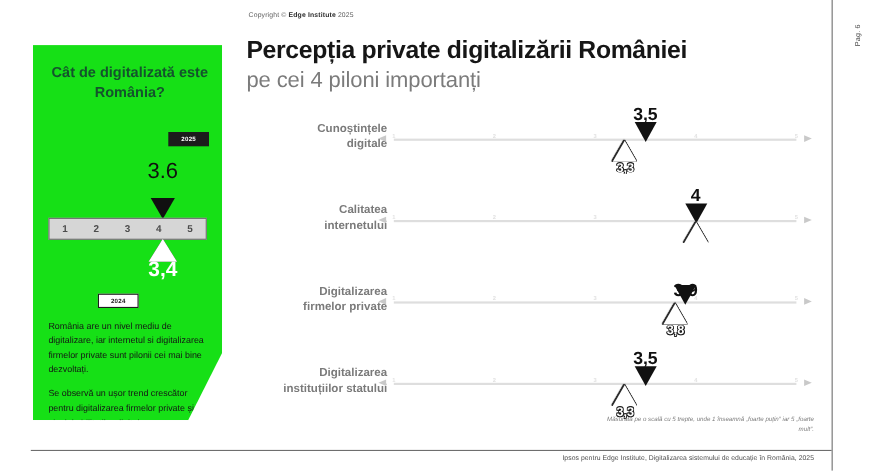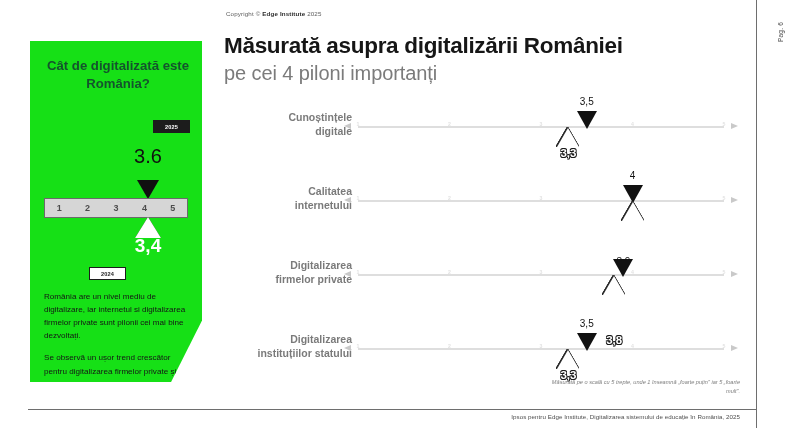--- a/index.html
+++ b/index.html
@@ -242,22 +242,22 @@
     border-bottom: 19px solid #ffffff;
     transform: translateX(-11px);
     filter: drop-shadow(.5px 0 .4px #2a2a2a) drop-shadow(-.5px 0 .4px #2a2a2a)
             drop-shadow(0 .5px .4px #2a2a2a) drop-shadow(0 -.5px .4px #2a2a2a);
   }
   .val-top {
     position: absolute;
     width: 40px;
     margin-left: -20px;
     text-align: center;
-    font-size: 10px;
-    font-weight: normal;
+    font-size: 16px;
+    font-weight: bold;
     color: #111111;
   }
   .val-bottom {
     position: absolute;
     width: 40px;
     margin-left: -20px;
     text-align: center;
     font-size: 11.5px;
     font-weight: bold;
     color: #ffffff;
@@ -303,21 +303,21 @@
   <div id="page-rail">
     <div id="page-num">Pag. 6</div>
   </div>
 
   <div id="copyright">
     <span>Copyright ©</span>
     <b>Edge Institute</b>
     <span>2025</span>
   </div>
 
-  <div id="title">Măsurată asupra digitalizării României</div>
+  <div id="title">Percepția private digitalizării României</div>
   <div id="subtitle">pe cei 4 piloni importanți</div>
 
   <div id="green-panel">
     <div id="panel-heading">Cât de digitalizată este România?</div>
 
     <div class="year-chip" id="chip-2025">2025</div>
     <div id="panel-val-2025">3.6</div>
     <div id="panel-tri-down"></div>
 
     <div id="panel-scale">
@@ -389,21 +389,21 @@
           <div class="arrow-right"></div>
           <div class="axis-tick" style="left: 16px;">1</div>
           <div class="axis-tick" style="left: 107.5px;">2</div>
           <div class="axis-tick" style="left: 199px;">3</div>
           <div class="axis-tick" style="left: 290.5px;">4</div>
           <div class="axis-tick" style="left: 382px;">5</div>
         </div>
         <div class="val-top" style="left: 399.35px; top: 12px;">3,9</div>
         <div class="marker-down" style="left: 399.35px; top: 15px;"></div>
         <div class="marker-up" style="left: 390.2px; top: 32px;"></div>
-        <div class="val-bottom" style="left: 390.2px; top: 51px; margin-top: 39px;">3,8</div>
+        <div class="val-bottom" style="left: 390.2px; top: 51px;">3,8</div>
       </div>
       <div class="row" style="top: 222px;">
         <div class="row-label">
           <div>Digitalizarea</div>
           <div>instituțiilor statului</div>
         </div>
         <div class="axis">
           <div class="axis-line"></div>
           <div class="arrow-left"></div>
           <div class="arrow-right"></div>

